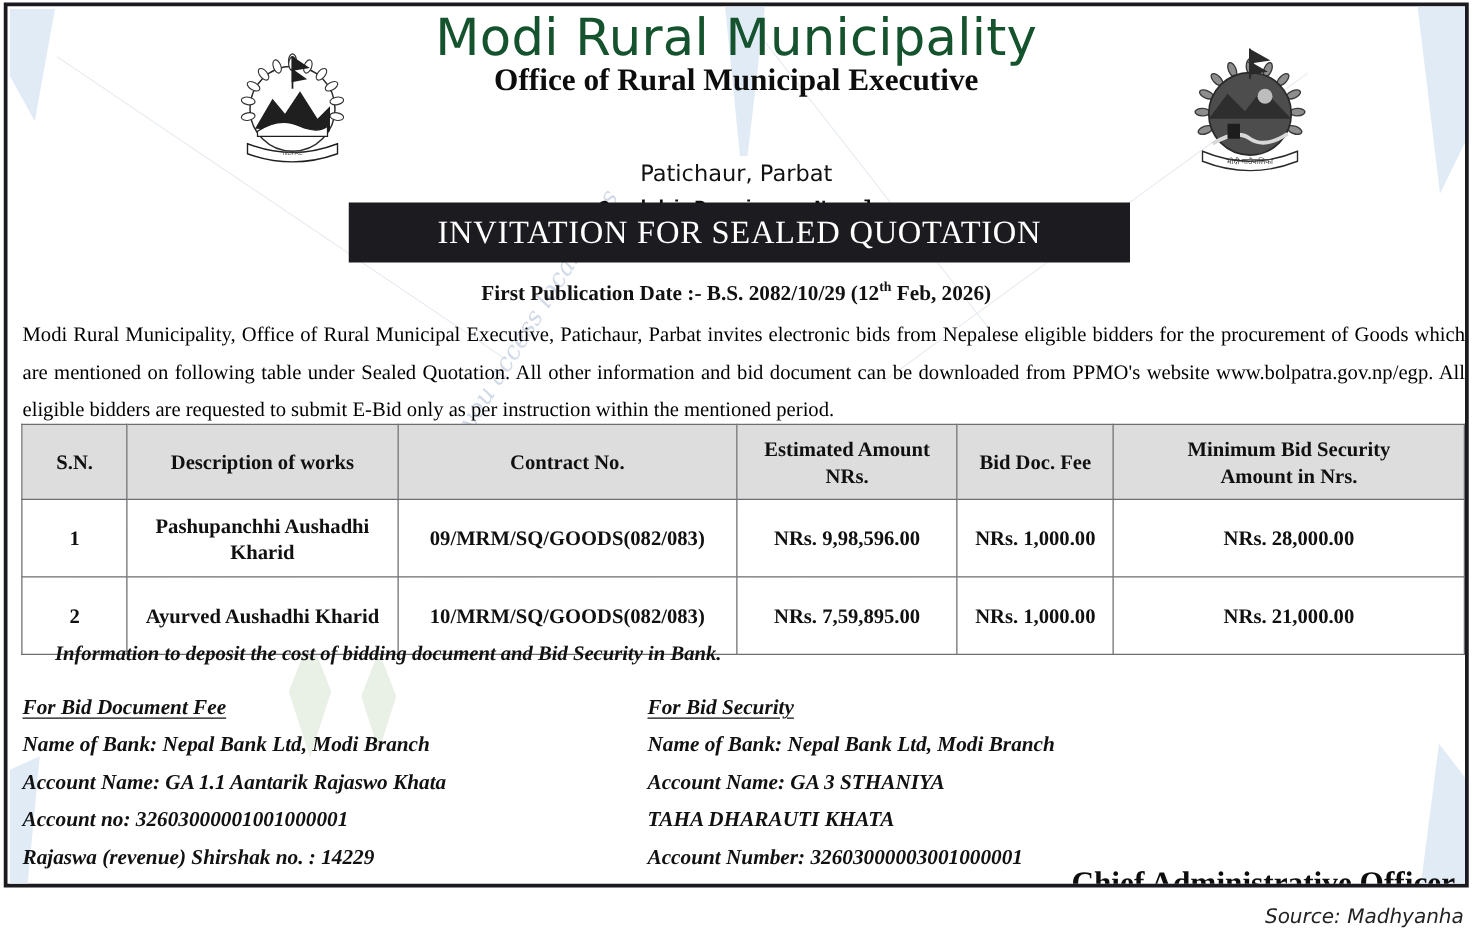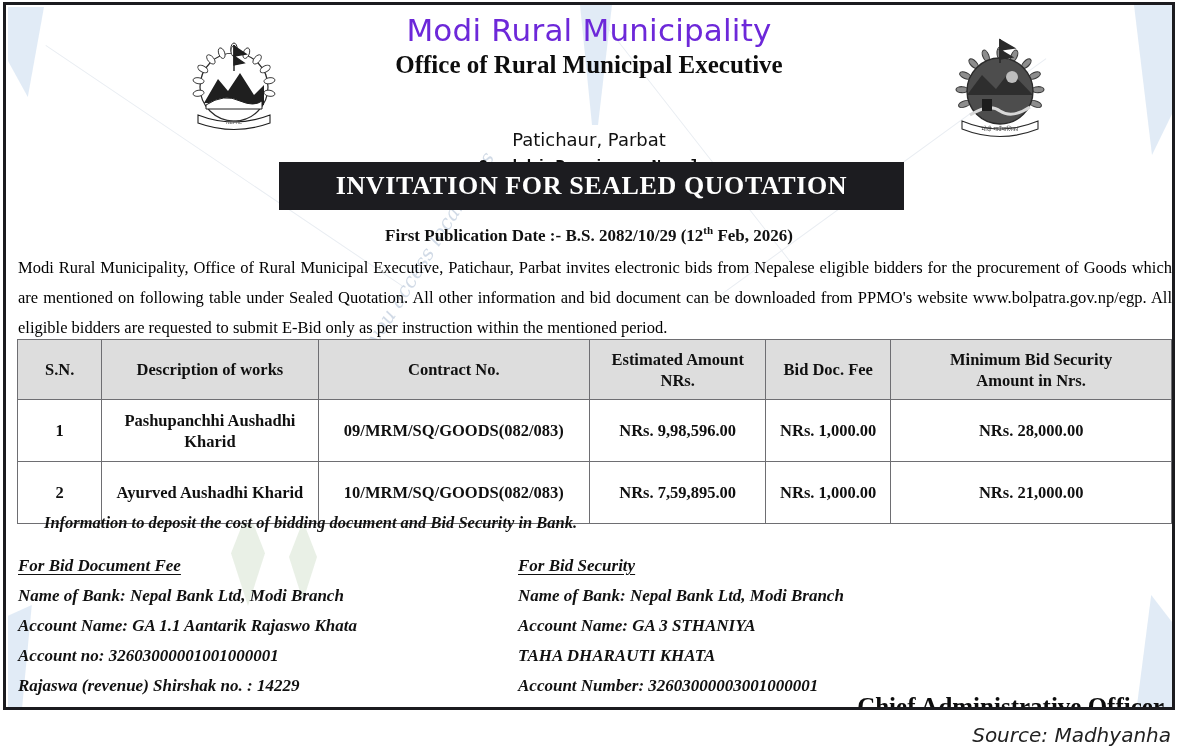--- a/index.html
+++ b/index.html
@@ -81,23 +81,23 @@
 
   
   #header {
     position: relative;
     z-index: 2;
     padding-top: 6px;
     text-align: center;
   }
   #org-title {
     font-family: "DejaVu Sans", sans-serif;
-    font-size: 31px;
+    font-size: 41px;
     line-height: 38px;
-    color: #6d28d9;
+    color: #14532d;
     letter-spacing: .2px;
   }
   #org-office {
     font-family: "Liberation Serif", serif;
     font-weight: bold;
     font-size: 25px;
     line-height: 31px;
     color: #0d0d0d;
   }
   #org-address {
@@ -132,21 +132,21 @@
     height: 48px;
     background: #1c1c20;
     z-index: 2;
     display: flex;
     align-items: center;
     justify-content: center;
   }
   #banner-title {
     color: #ffffff;
     font-family: "Liberation Serif", serif;
-    font-weight: bold;
+    font-weight: normal;
     font-size: 26px;
     letter-spacing: .6px;
   }
 
   #pub-date {
     position: absolute;
     left: 0; right: 0;
     top: 219px;
     text-align: center;
     font-family: "Liberation Serif", serif;
@@ -254,21 +254,21 @@
     white-space: nowrap;
   }
 
   
   #source-credit {
     position: absolute;
     right: 10px;
     top: 723px;
     font-family: "DejaVu Sans", sans-serif;
     font-style: italic;
-    font-size: 20px;
+    font-size: 16px;
     color: #222;
     white-space: nowrap;
   }
 </style>
 </head>
 <body>
 
 <div id="page">
 
   <div id="doc-frame">

